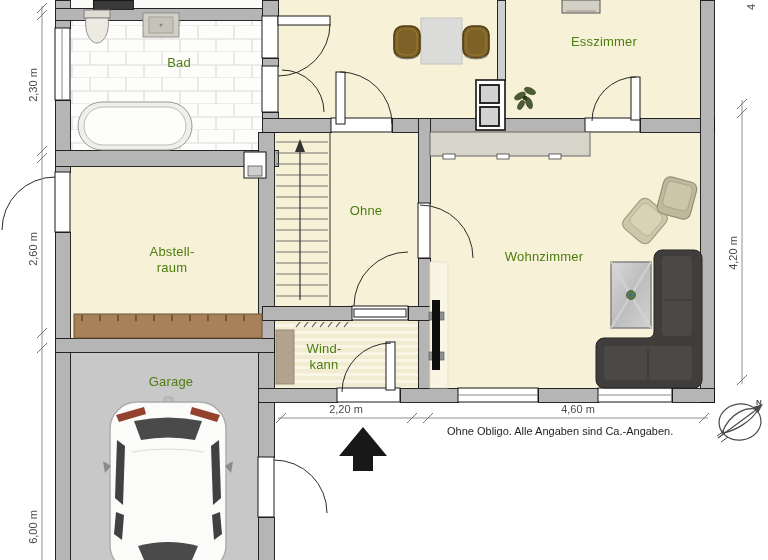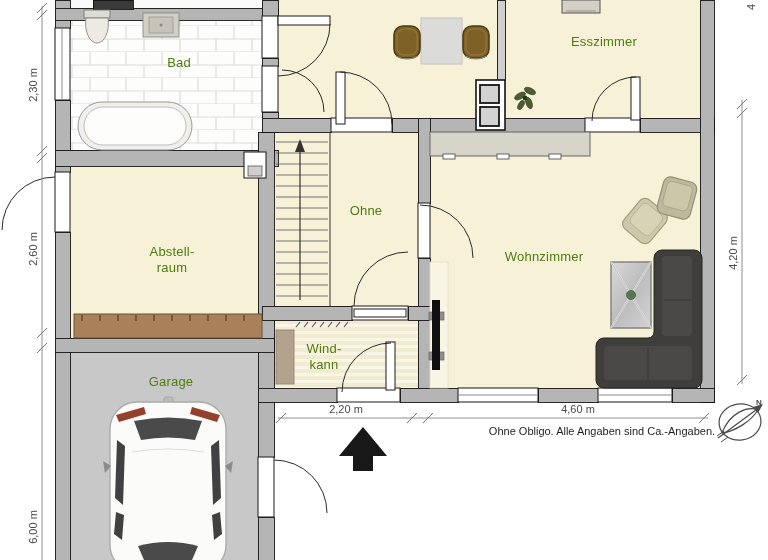--- a/index.html
+++ b/index.html
@@ -4,21 +4,21 @@
 <style>
   html,body{margin:0;padding:0;background:#fff;}
   .canvas{position:relative;width:768px;height:560px;background:#ffffff;overflow:hidden;
           font-family:"Liberation Sans",sans-serif;}
   .canvas svg{position:absolute;left:0;top:0;}
   .lbl{position:absolute;transform:translate(-50%,-50%);font-weight:normal;font-size:13px;
        color:#4d7c0f;white-space:nowrap;letter-spacing:.2px;}
   .lbl.two{text-align:center;line-height:16px;}
   .dim{position:absolute;transform:translate(-50%,-50%);font-size:11px;color:#4a4a4a;white-space:nowrap;}
   .dim.vert{transform:translate(-50%,-50%) rotate(-90deg);}
-  .disc{position:absolute;left:447px;top:425px;width:310px;text-align:center;font-size:11px;
+  .disc{position:absolute;left:447px;top:425px;width:310px;text-align:left;font-size:11px;
         line-height:13px;color:#1e1e1e;}
   .north-n{position:absolute;left:756px;top:398px;font-size:8px;color:#4a4a4a;font-weight:bold;}
 </style>
 </head>
 <body>
 
 <div class="canvas">
 
 <svg width="768" height="560" viewBox="0 0 768 560">
   <defs>

